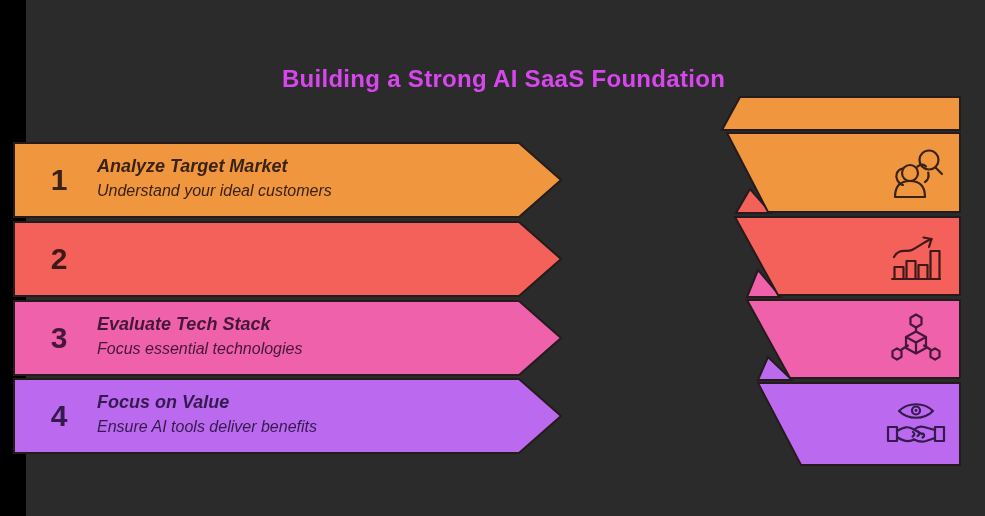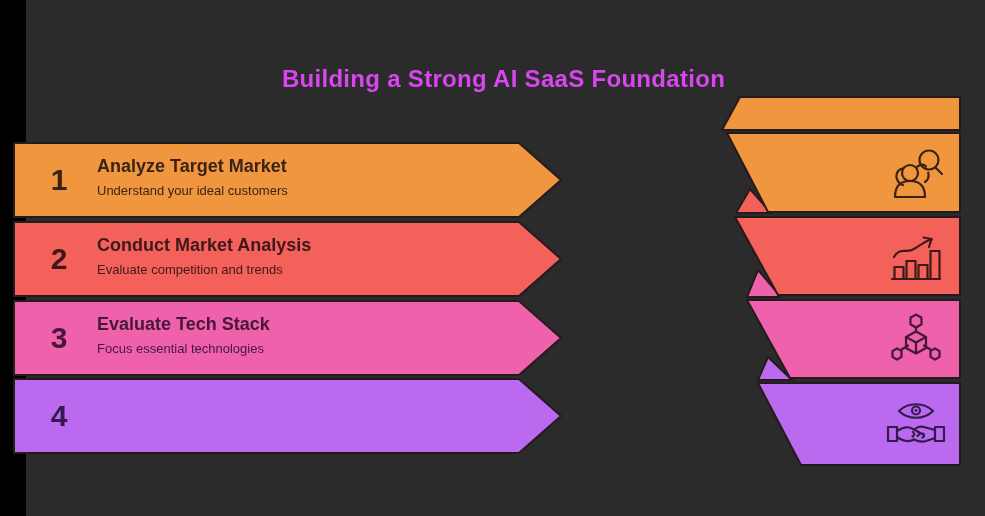--- a/index.html
+++ b/index.html
@@ -13,23 +13,23 @@
     font-size:24px;font-weight:bold;color:#d946ef;letter-spacing:.3px;
   }
   .banner{position:absolute;left:13px;width:549px;height:76px;}
   .banner-1{top:142px;} .banner-2{top:221px;} .banner-3{top:300px;} .banner-4{top:378px;}
   .banner-shape{position:absolute;left:0;top:0;width:549px;height:76px;display:block;}
   .banner-shape polygon{stroke:#251b1d;stroke-width:2;}
   .num{
     position:absolute;left:22px;top:0;height:100%;width:48px;display:flex;
     align-items:center;justify-content:center;font-size:30px;font-weight:bold;
   }
-  .btext{position:absolute;left:84px;top:13px;}
+  .btext{position:absolute;left:84px;top:13px;font-style:italic;}
   .btitle{font-size:18px;font-weight:bold;line-height:23px;margin-bottom:5px;white-space:nowrap;}
-  .bsub{font-size:13px;line-height:16px;white-space:nowrap;}
+  .bsub{font-size:16px;line-height:16px;white-space:nowrap;}
   .c1{color:#3a2315;} .c2{color:#3d191a;} .c3{color:#45173a;} .c4{color:#351a4e;}
   .ribbon{position:absolute;left:690px;top:85px;width:295px;height:400px;}
   .ribbon polygon.seg{stroke:#251b1d;stroke-width:2;}
   .icon{fill:none;stroke-width:2.2;stroke-linecap:round;stroke-linejoin:round;}
   .i1{stroke:#3a2315;} .i2{stroke:#3d191a;} .i3{stroke:#45173a;} .i4{stroke:#351a4e;}
   .dot4{fill:#351a4e;stroke:none;}
 </style>
 </head>
 <body>
 
@@ -46,42 +46,42 @@
       <div class="btitle c1">Analyze Target Market</div>
       <div class="bsub c1">Understand your ideal customers</div>
     </div>
   </div>
 
   <div class="banner banner-2">
     <svg class="banner-shape" viewBox="0 0 549 76">
       <polygon points="1,1 506,1 548,38 506,75 1,75" fill="#f4605a"></polygon>
     </svg>
     <div class="num c2">2</div>
-    <div class="btext">
-      <div class="btitle c2">Conduct Market Analysis</div>
-      <div class="bsub c2">Evaluate competition and trends</div>
-    </div>
   </div>
 
   <div class="banner banner-3">
     <svg class="banner-shape" viewBox="0 0 549 76">
       <polygon points="1,1 506,1 548,38 506,75 1,75" fill="#f061ac"></polygon>
     </svg>
     <div class="num c3">3</div>
     <div class="btext">
       <div class="btitle c3">Evaluate Tech Stack</div>
       <div class="bsub c3">Focus essential technologies</div>
     </div>
   </div>
 
   <div class="banner banner-4">
     <svg class="banner-shape" viewBox="0 0 549 76">
       <polygon points="1,1 506,1 548,38 506,75 1,75" fill="#bb6af0"></polygon>
     </svg>
     <div class="num c4">4</div>
+    <div class="btext">
+      <div class="btitle c4">Focus on Value</div>
+      <div class="bsub c4">Ensure AI tools deliver benefits</div>
+    </div>
   </div>
 
   <svg class="ribbon" viewBox="0 0 295 400">
 
     <polygon class="seg" points="60,104 81,128 46,128" fill="#f4605a"></polygon>
     <polygon class="seg" points="68,185 91,212 57,212" fill="#f061ac"></polygon>
     <polygon class="seg" points="78,272 102,295 68,295" fill="#bb6af0"></polygon>
 
     <polygon class="seg" points="50,12 270,12 270,45 32,45" fill="#f0963f"></polygon>
 

